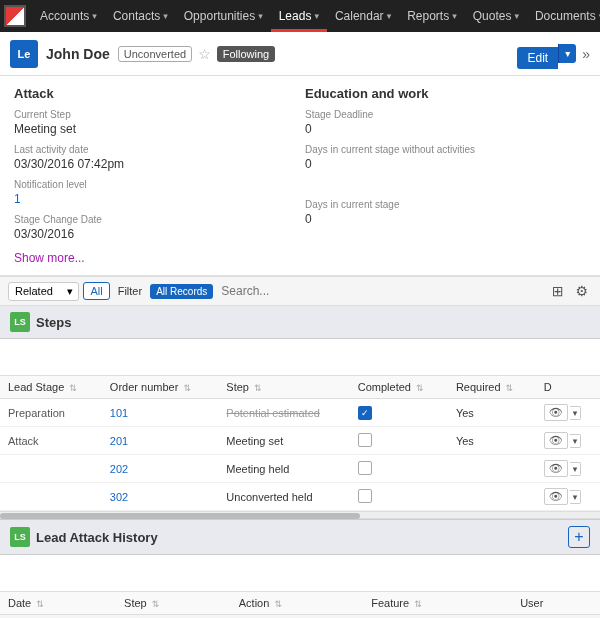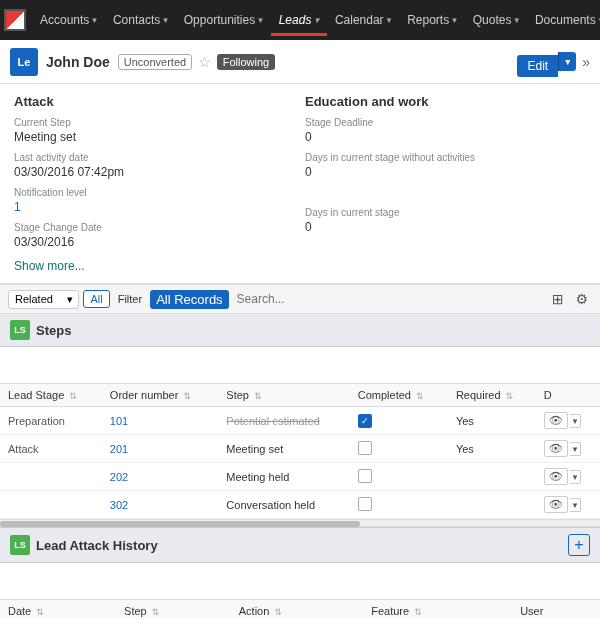--- a/index.html
+++ b/index.html
@@ -3,21 +3,21 @@
   <meta charset="utf-8">
   <style>
     * { box-sizing: border-box; margin: 0; padding: 0; }
     body { font-family: Arial, sans-serif; font-size: 12px; color: #333; background: #f5f5f5; width: 600px; }
 
     
     .top-nav {
       background: #212121;
       display: flex;
       align-items: center;
-      height: 40px;
+      height: 32px;
       padding: 0 4px;
     }
     .nav-logo {
       width: 22px; height: 22px;
       background: linear-gradient(135deg, #e53935 50%, #fff 50%);
       border: 2px solid #555;
       margin-right: 6px;
       flex-shrink: 0;
     }
     .nav-item {
@@ -29,21 +29,20 @@
       align-items: center;
       cursor: pointer;
       white-space: nowrap;
     }
     .nav-item.active { color: #fff; }
     .nav-chevron { font-size: 9px; margin-left: 3px; color: #aaa; }
 
     
     .nav-active-indicator {
       position: relative;
-      font-style: italic;
     }
     .nav-active-indicator::after {
       content: '';
       position: absolute;
       bottom: 0; left: 0; right: 0;
       height: 3px;
       background: #e53935;
     }
 
     
@@ -123,21 +122,21 @@
     }
     .section-title {
       font-size: 13px; font-weight: bold; color: #333; margin-bottom: 8px;
     }
     .two-col { display: flex; gap: 0; }
     .col { flex: 1; padding-right: 10px; }
     .col:last-child { padding-right: 0; }
     .field-label { font-size: 10px; color: #888; margin-bottom: 2px; margin-top: 8px; }
     .field-value { font-size: 12px; color: #333; }
     .field-value.blue { color: #1565c0; }
-    .show-more { color: #0f766e; font-size: 12px; cursor: pointer; margin-top: 10px; display: inline-block; }
+    .show-more { color: #a21caf; font-size: 12px; cursor: pointer; margin-top: 10px; display: inline-block; }
 
     
     .related-bar {
       background: #f5f5f5;
       border-top: 1px solid #ddd;
       border-bottom: 1px solid #ddd;
       display: flex;
       align-items: center;
       padding: 4px 8px;
       gap: 4px;
@@ -164,21 +163,21 @@
       font-size: 11px;
       color: #333;
       cursor: pointer;
       padding: 2px 4px;
     }
     .badge-allrecords {
       background: #1565c0;
       color: #fff;
       border-radius: 3px;
       padding: 2px 6px;
-      font-size: 13px;
+      font-size: 10px;
     }
     .search-input {
       flex: 1;
       border: none;
       background: transparent;
       font-size: 12px;
       outline: none;
       padding: 2px 4px;
     }
     .icon-btn {
@@ -483,21 +482,21 @@
             <td>
               <div class="td-actions">
                 <button class="row-view-btn">👁</button>
                 <button class="row-drop-btn">▾</button>
               </div>
             </td>
           </tr>
           <tr>
             <td style="color: rgb(85, 85, 85);"></td>
             <td style="color: rgb(21, 101, 192);">302</td>
-            <td>Conversation held</td>
+            <td>Unconverted held</td>
             <td><div class="checkbox-empty"></div></td>
             <td></td>
             <td>
               <div class="td-actions">
                 <button class="row-view-btn">👁</button>
                 <button class="row-drop-btn">▾</button>
               </div>
             </td>
           </tr>
         </tbody>

